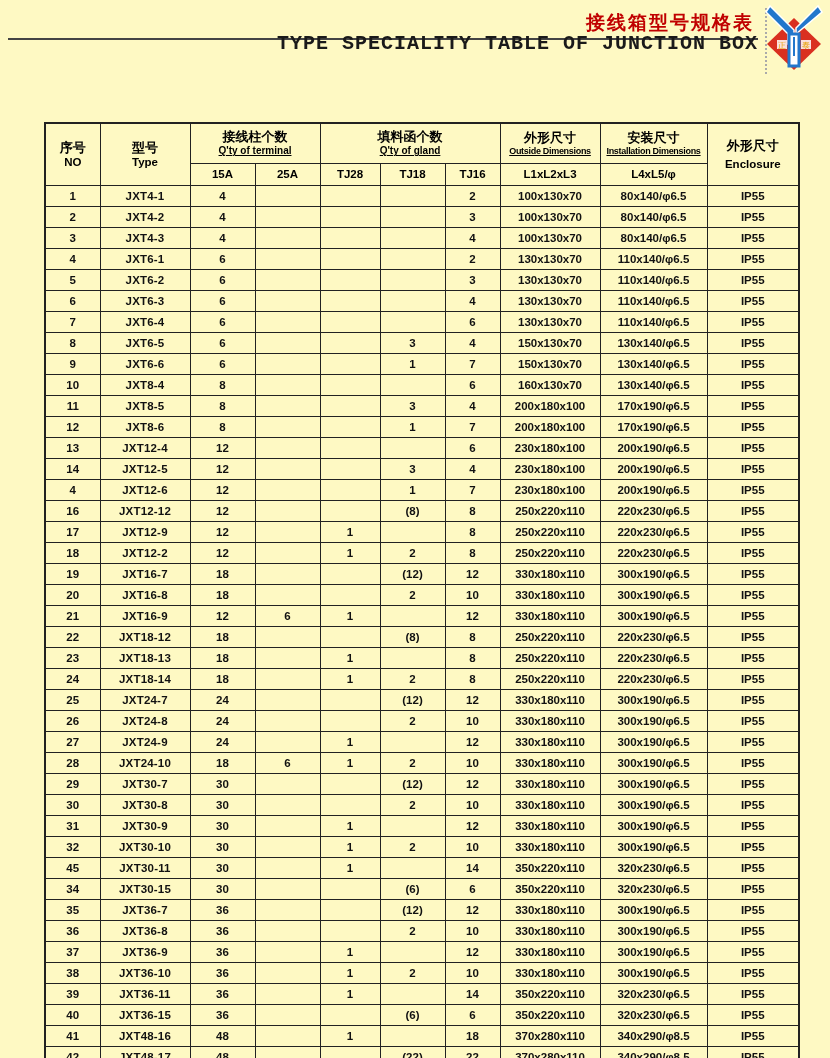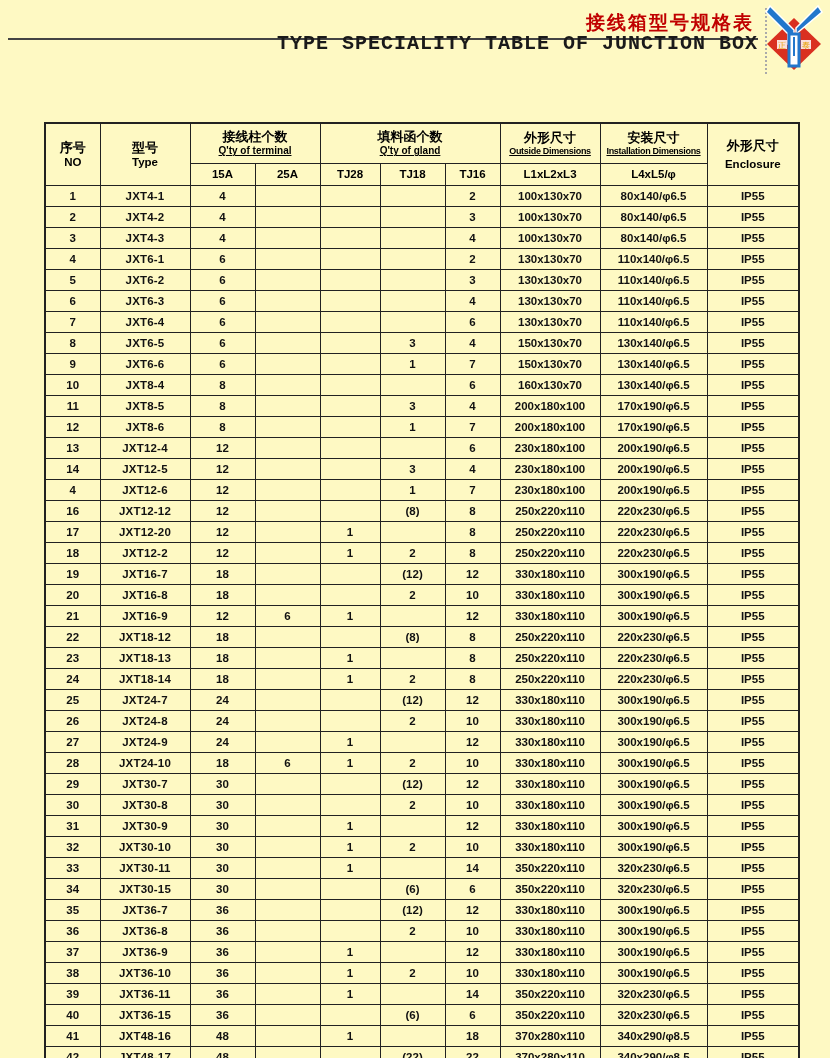--- a/index.html
+++ b/index.html
@@ -298,21 +298,21 @@
           <td></td>
           <td></td>
           <td>(8)</td>
           <td>8</td>
           <td>250x220x110</td>
           <td>220x230/φ6.5</td>
           <td>IP55</td>
         </tr>
         <tr>
           <td>17</td>
-          <td class="c-type">JXT12-20</td>
+          <td class="c-type">JXT12-9</td>
           <td>12</td>
           <td></td>
           <td>1</td>
           <td></td>
           <td>8</td>
           <td>250x220x110</td>
           <td>220x230/φ6.5</td>
           <td>IP55</td>
         </tr>
         <tr>
@@ -489,21 +489,21 @@
           <td>30</td>
           <td></td>
           <td>1</td>
           <td>2</td>
           <td>10</td>
           <td>330x180x110</td>
           <td>300x190/φ6.5</td>
           <td>IP55</td>
         </tr>
         <tr>
-          <td>33</td>
+          <td>45</td>
           <td class="c-type">JXT30-11</td>
           <td>30</td>
           <td></td>
           <td>1</td>
           <td></td>
           <td>14</td>
           <td>350x220x110</td>
           <td>320x230/φ6.5</td>
           <td>IP55</td>
         </tr>

